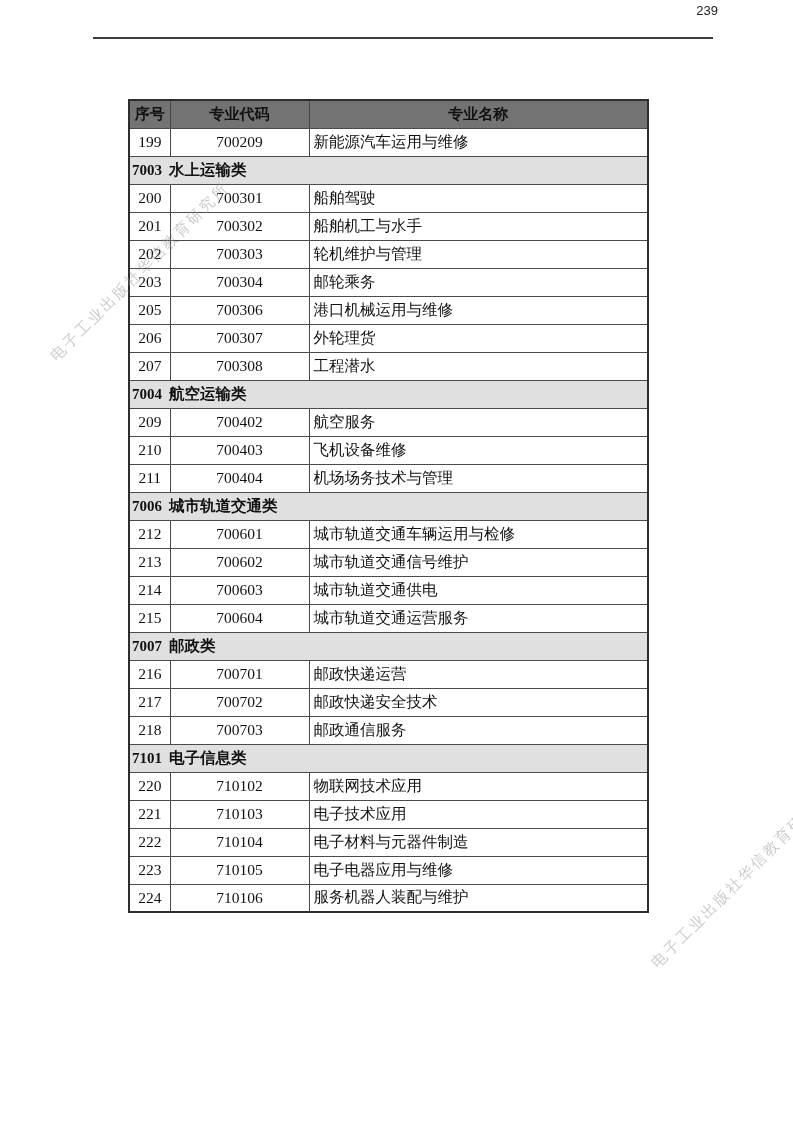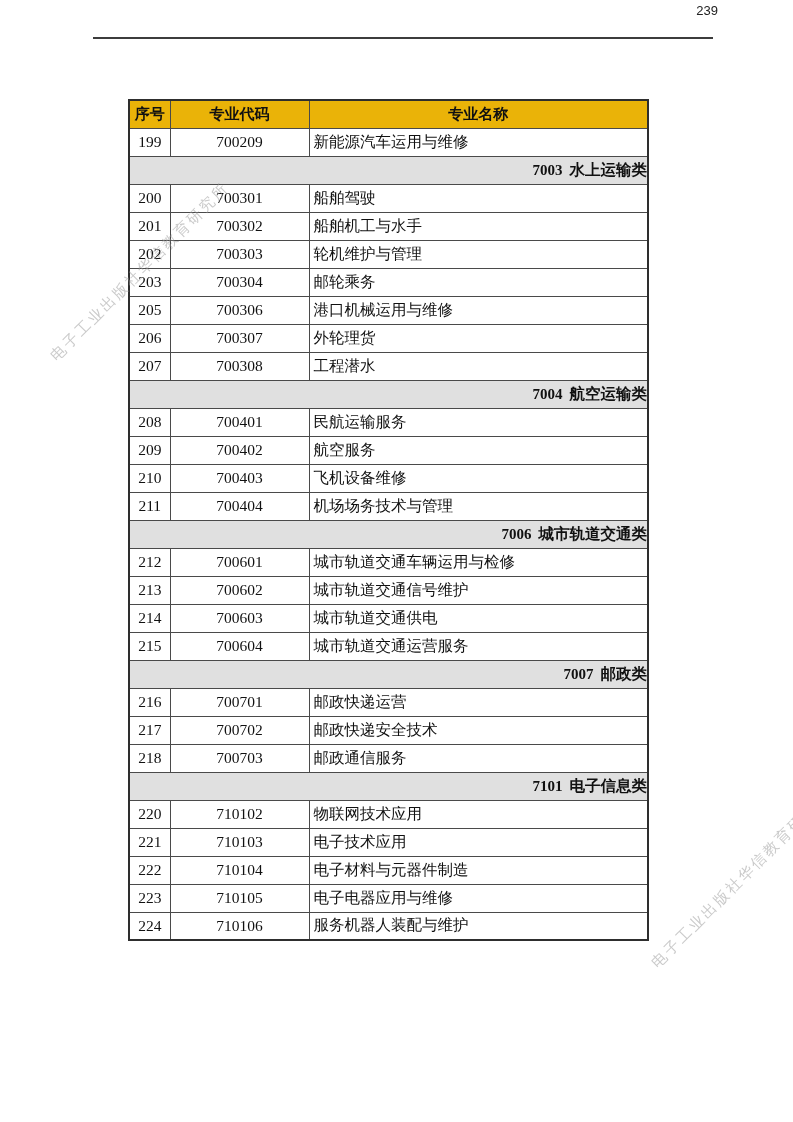--- a/index.html
+++ b/index.html
@@ -41,36 +41,36 @@
     height:28px;
     padding:0;
     vertical-align:middle;
     overflow:hidden;
     white-space:nowrap;
   }
   .doc-table th {
     font-size:15px;
     font-weight:bold;
     text-align:center;
-    background:#eab308;
+    background:#737373;
   }
   td.no-cell, td.code-cell {
     font-family:"Liberation Serif","DejaVu Serif",serif;
     font-size:15.5px;
     text-align:center;
   }
   td.name-cell {
     font-size:15.5px;
     text-align:left;
     padding-left:4px;
     margin-left:24px;
   }
   tr.section-row td {
     background:var(--section-sub-bg,#e0e0e0);
-    text-align:right;
+    text-align:left;
     padding-left:2px;
   }
   tr.section-row.major td {
     background:var(--section-major-bg,#c2c2c2);
   }
   .section-code {
     font-family:"Liberation Serif","DejaVu Serif",serif;
     font-size:15px;
     font-weight:bold;
     margin-right:7px;
@@ -151,25 +151,20 @@
       </tr>
       <tr>
         <td class="no-cell">207</td>
         <td class="code-cell">700308</td>
         <td class="name-cell">工程潜水</td>
       </tr>
       <tr class="section-row">
         <td colspan="3"><span class="section-code">7004</span><span class="section-name">航空运输类</span></td>
       </tr>
       <tr>
-        <td class="no-cell">208</td>
-        <td class="code-cell">700401</td>
-        <td class="name-cell">民航运输服务</td>
-      </tr>
-      <tr>
         <td class="no-cell">209</td>
         <td class="code-cell">700402</td>
         <td class="name-cell">航空服务</td>
       </tr>
       <tr>
         <td class="no-cell">210</td>
         <td class="code-cell">700403</td>
         <td class="name-cell">飞机设备维修</td>
       </tr>
       <tr>

